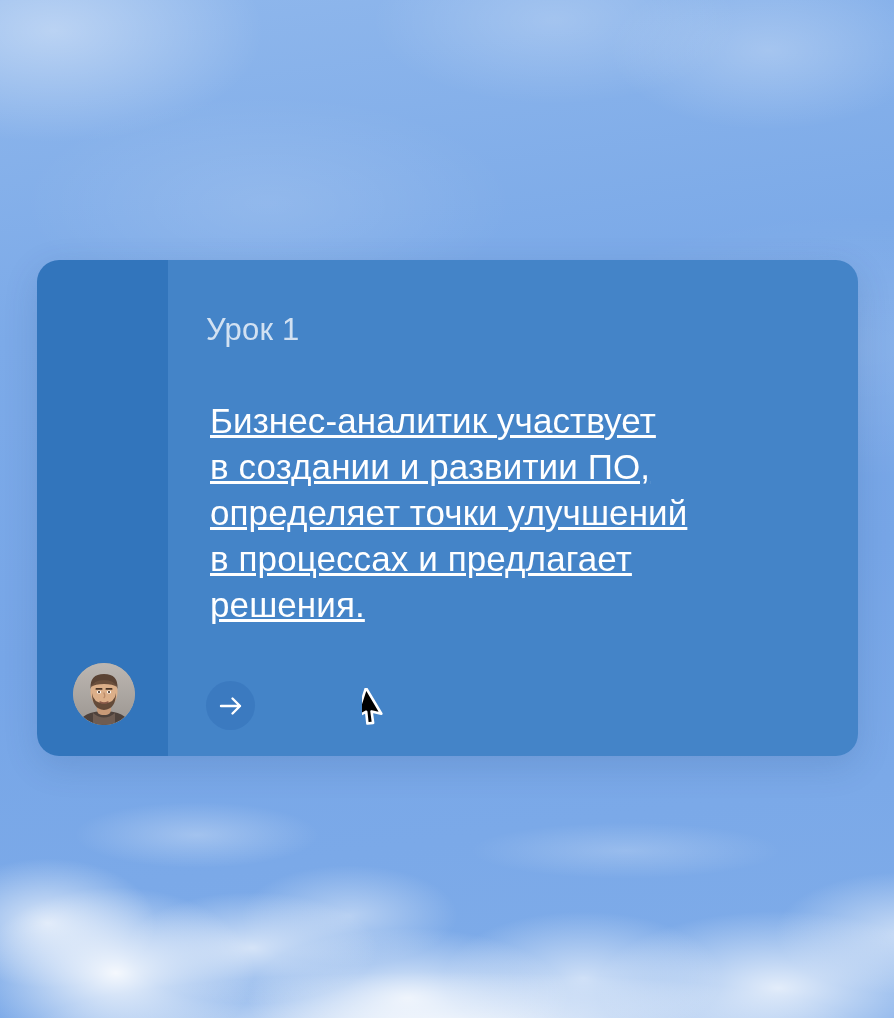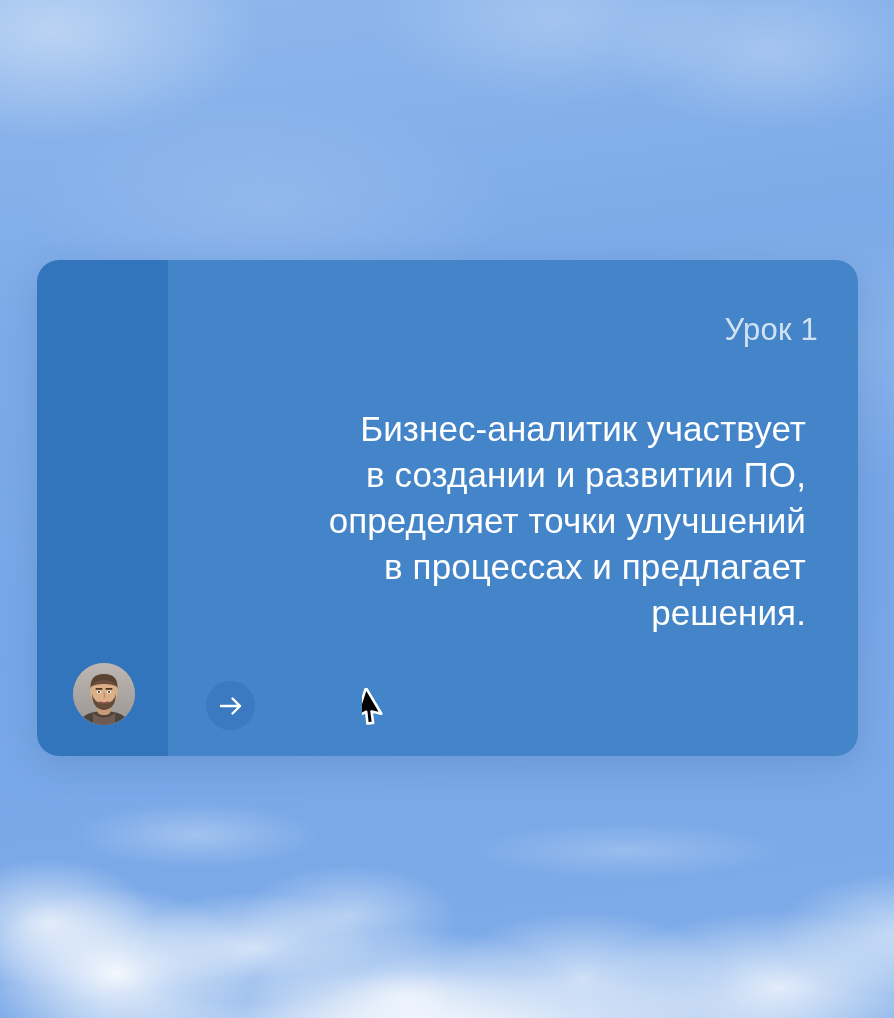--- a/index.html
+++ b/index.html
@@ -78,43 +78,43 @@
     background: #3275BC;
     position: relative;
   }
 
   .card-body {
     flex: 1 1 auto;
     background: #4484C8;
     position: relative;
     padding: 36px 40px 0 38px;
     box-sizing: border-box;
-    text-align: right;
   }
 
   
   #lesson-eyebrow {
     font-size: 31px;
     line-height: 1.25;
     color: rgba(255,255,255,0.76);
     font-weight: 400;
     letter-spacing: 0.2px;
     margin: 0;
     padding-top: 15px;
   }
 
   #lesson-statement {
     font-size: 35px;
     line-height: 46px;
     color: #FFFFFF;
     font-weight: 400;
-    margin: 12px;
+    margin: 4px;
     padding-top: 44px;
     letter-spacing: 0.1px;
     white-space: pre-line;
+    text-decoration: underline;
   }
 
   
   #instructor-avatar {
     position: absolute;
     left: 36px;
     bottom: 31px;
     width: 62px;
     height: 62px;
     border-radius: 50%;

